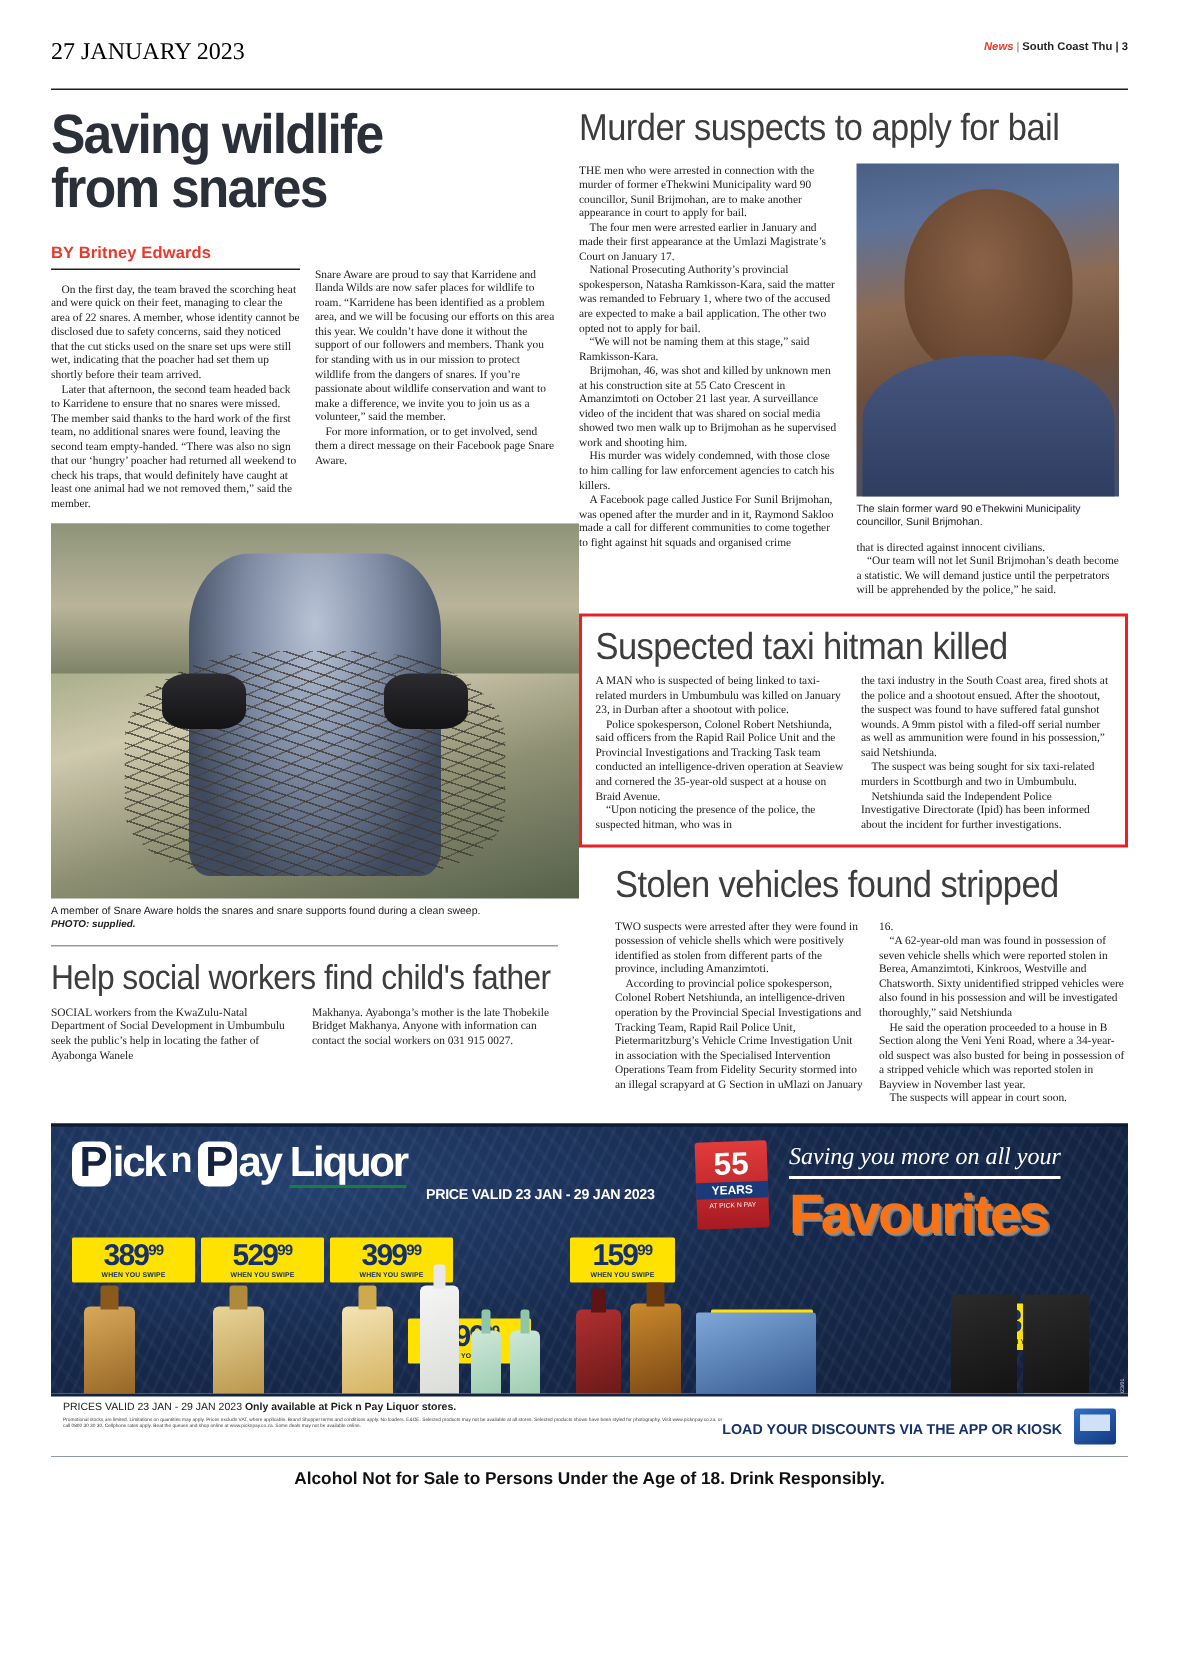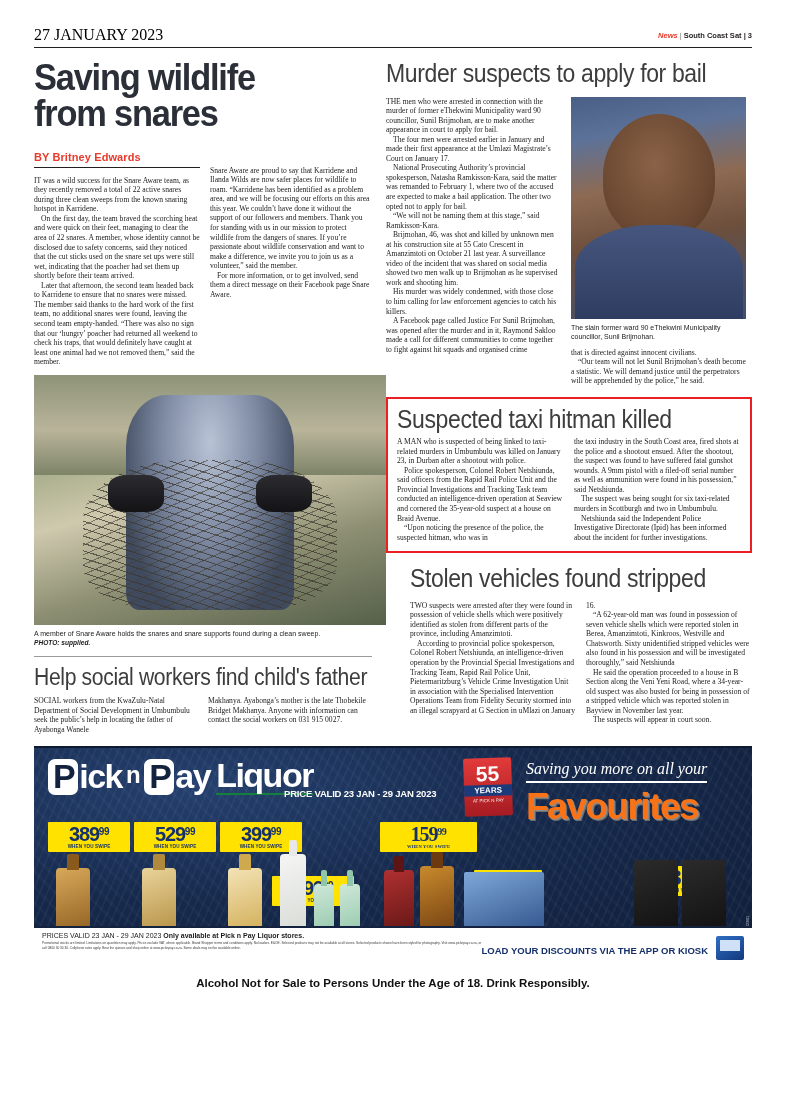--- a/index.html
+++ b/index.html
@@ -6,22 +6,22 @@
   body {
     width: 786px; height: 1113px;
     background: #ffffff;
     font-family: "Liberation Serif", serif;
     overflow: hidden;
   }
   .page { width: 786px; height: 1113px; background: #fff; position: relative; padding: 0 34px; }
 
   
   .masthead {
-    display: flex; justify-content: space-between; align-items: center;
-    padding-top: 26px; padding-bottom: 3px;
+    display: flex; justify-content: space-between; align-items: flex-start;
+    padding-top: 26px; padding-bottom: 15px;
     border-bottom: 1.5px solid #231f20;
   }
   .masthead-right {
     font-family: "Liberation Sans", sans-serif;
     font-size: 7.5px; font-weight: 700; color: #231f20;
   }
   .masthead-right .sect { color: #e8392a; font-style: italic; font-weight: 700; }
   .masthead-right .sep { color: #777; font-weight: 400; padding: 0 2px; }
 
   
@@ -127,21 +127,21 @@
     position:absolute; inset:0;
     background:
       repeating-linear-gradient(114deg, rgba(255,255,255,.035) 0 2px, transparent 2px 7px),
       repeating-linear-gradient(46deg, rgba(255,255,255,.025) 0 3px, transparent 3px 11px),
       radial-gradient(ellipse at 22% 18%, #24406e 0%, #16294c 45%, #0f1d38 100%);
   }
   .ad-logo {
     position:absolute; left:14px; top:10px; display:flex; align-items:center; gap:0;
   }
   .pnp-word {
-    font-family: "Liberation Sans", sans-serif; font-weight:700; font-size:34px;
+    font-family: "Liberation Sans", sans-serif; font-weight:700; font-size:28px;
     color:#ffffff; letter-spacing:-1.5px; line-height:1;
   }
   .pnp-box {
     display:inline-block; background:#fff; color:#13223f; border-radius:7px;
     padding:0 4px 2px 5px; margin-right:1px;
   }
   .pnp-liquor { color:#fff; border-bottom:2px solid #15803d; padding-bottom:1px; }
   .price-valid {
     position:absolute; left:250px; top:40px;
     font-family:"Liberation Sans", sans-serif; font-weight:700; font-size:9.5px;
@@ -227,37 +227,36 @@
   }
 </style>
 </head>
 <body>
 
 <div class="page">
 
   <div class="masthead">
     <div>27 JANUARY 2023</div>
     <div class="masthead-right">
-      <span class="sect">News</span><span class="sep">|</span><span>South Coast Sat</span> <span>| 3</span>
+      <span class="sect">News</span><span class="sep">|</span><span>South Coast Thu</span> <span>| 3</span>
     </div>
   </div>
 
   <div class="top-region">
 
     <div class="col-left">
       <h1 class="lead-head">
         <span>Saving wildlife</span><br>
         <span>from snares</span>
       </h1>
       <div style="display:flex; gap:10px; margin-top:2px;">
         <div style="width:171px;">
           <div class="byline">BY Britney Edwards</div>
           <div class="byline-rule"></div>
           <div class="bodytext" style="margin-top:8px;">
-            <p class="first">IT was a wild success for the Snare Aware team, as they recently removed a total of 22 active snares during three clean sweeps from the known snaring hotspot in Karridene.</p>
             <p>On the first day, the team braved the scorching heat and were quick on their feet, managing to clear the area of 22 snares. A member, whose identity cannot be disclosed due to safety concerns, said they noticed that the cut sticks used on the snare set ups were still wet, indicating that the poacher had set them up shortly before their team arrived.</p>
             <p>Later that afternoon, the second team headed back to Karridene to ensure that no snares were missed. The member said thanks to the hard work of the first team, no additional snares were found, leaving the second team empty-handed. “There was also no sign that our ‘hungry’ poacher had returned all weekend to check his traps, that would definitely have caught at least one animal had we not removed them,” said the member.</p>
           </div>
         </div>
         <div style="width:171px; padding-top:32px;">
           <div class="bodytext">
             <p class="first">Snare Aware are proud to say that Karridene and Ilanda Wilds are now safer places for wildlife to roam. “Karridene has been identified as a problem area, and we will be focusing our efforts on this area this year. We couldn’t have done it without the support of our followers and members. Thank you for standing with us in our mission to protect wildlife from the dangers of snares. If you’re passionate about wildlife conservation and want to make a difference, we invite you to join us as a volunteer,” said the member.</p>
             <p>For more information, or to get involved, send them a direct message on their Facebook page Snare Aware.</p>
           </div>
         </div>
@@ -381,21 +380,21 @@
       <span class="swipe">WHEN YOU SWIPE</span>
     </div>
     <div class="pricetag" style="left:186px; top:74px; width:82px;">
       <span class="big">399</span><span class="sup">99</span>
       <span class="swipe">WHEN YOU SWIPE</span>
     </div>
     <div class="pricetag" style="left:238px; top:128px; width:82px;">
       <span class="big">299</span><span class="sup">99</span>
       <span class="swipe">WHEN YOU SWIPE</span>
     </div>
-    <div class="pricetag" style="left:346px; top:74px; width:97px;font-family:Liberation Serif, serif;">
+    <div class="pricetag" style="left:346px; top:74px; width:70px;">
       <span class="big">159</span><span class="sup">99</span>
       <span class="swipe">WHEN YOU SWIPE</span>
     </div>
     <div class="pricetag" style="left:440px; top:122px; width:68px;">
       <span class="big" style="font-size:22px;">249</span>
       <span class="swipe">WHEN YOU SWIPE</span>
     </div>
     <div class="pricetag" style="left:618px; top:118px; width:68px;">
       <span class="big" style="font-size:22px;">319</span>
       <span class="swipe">WHEN YOU SWIPE</span>

